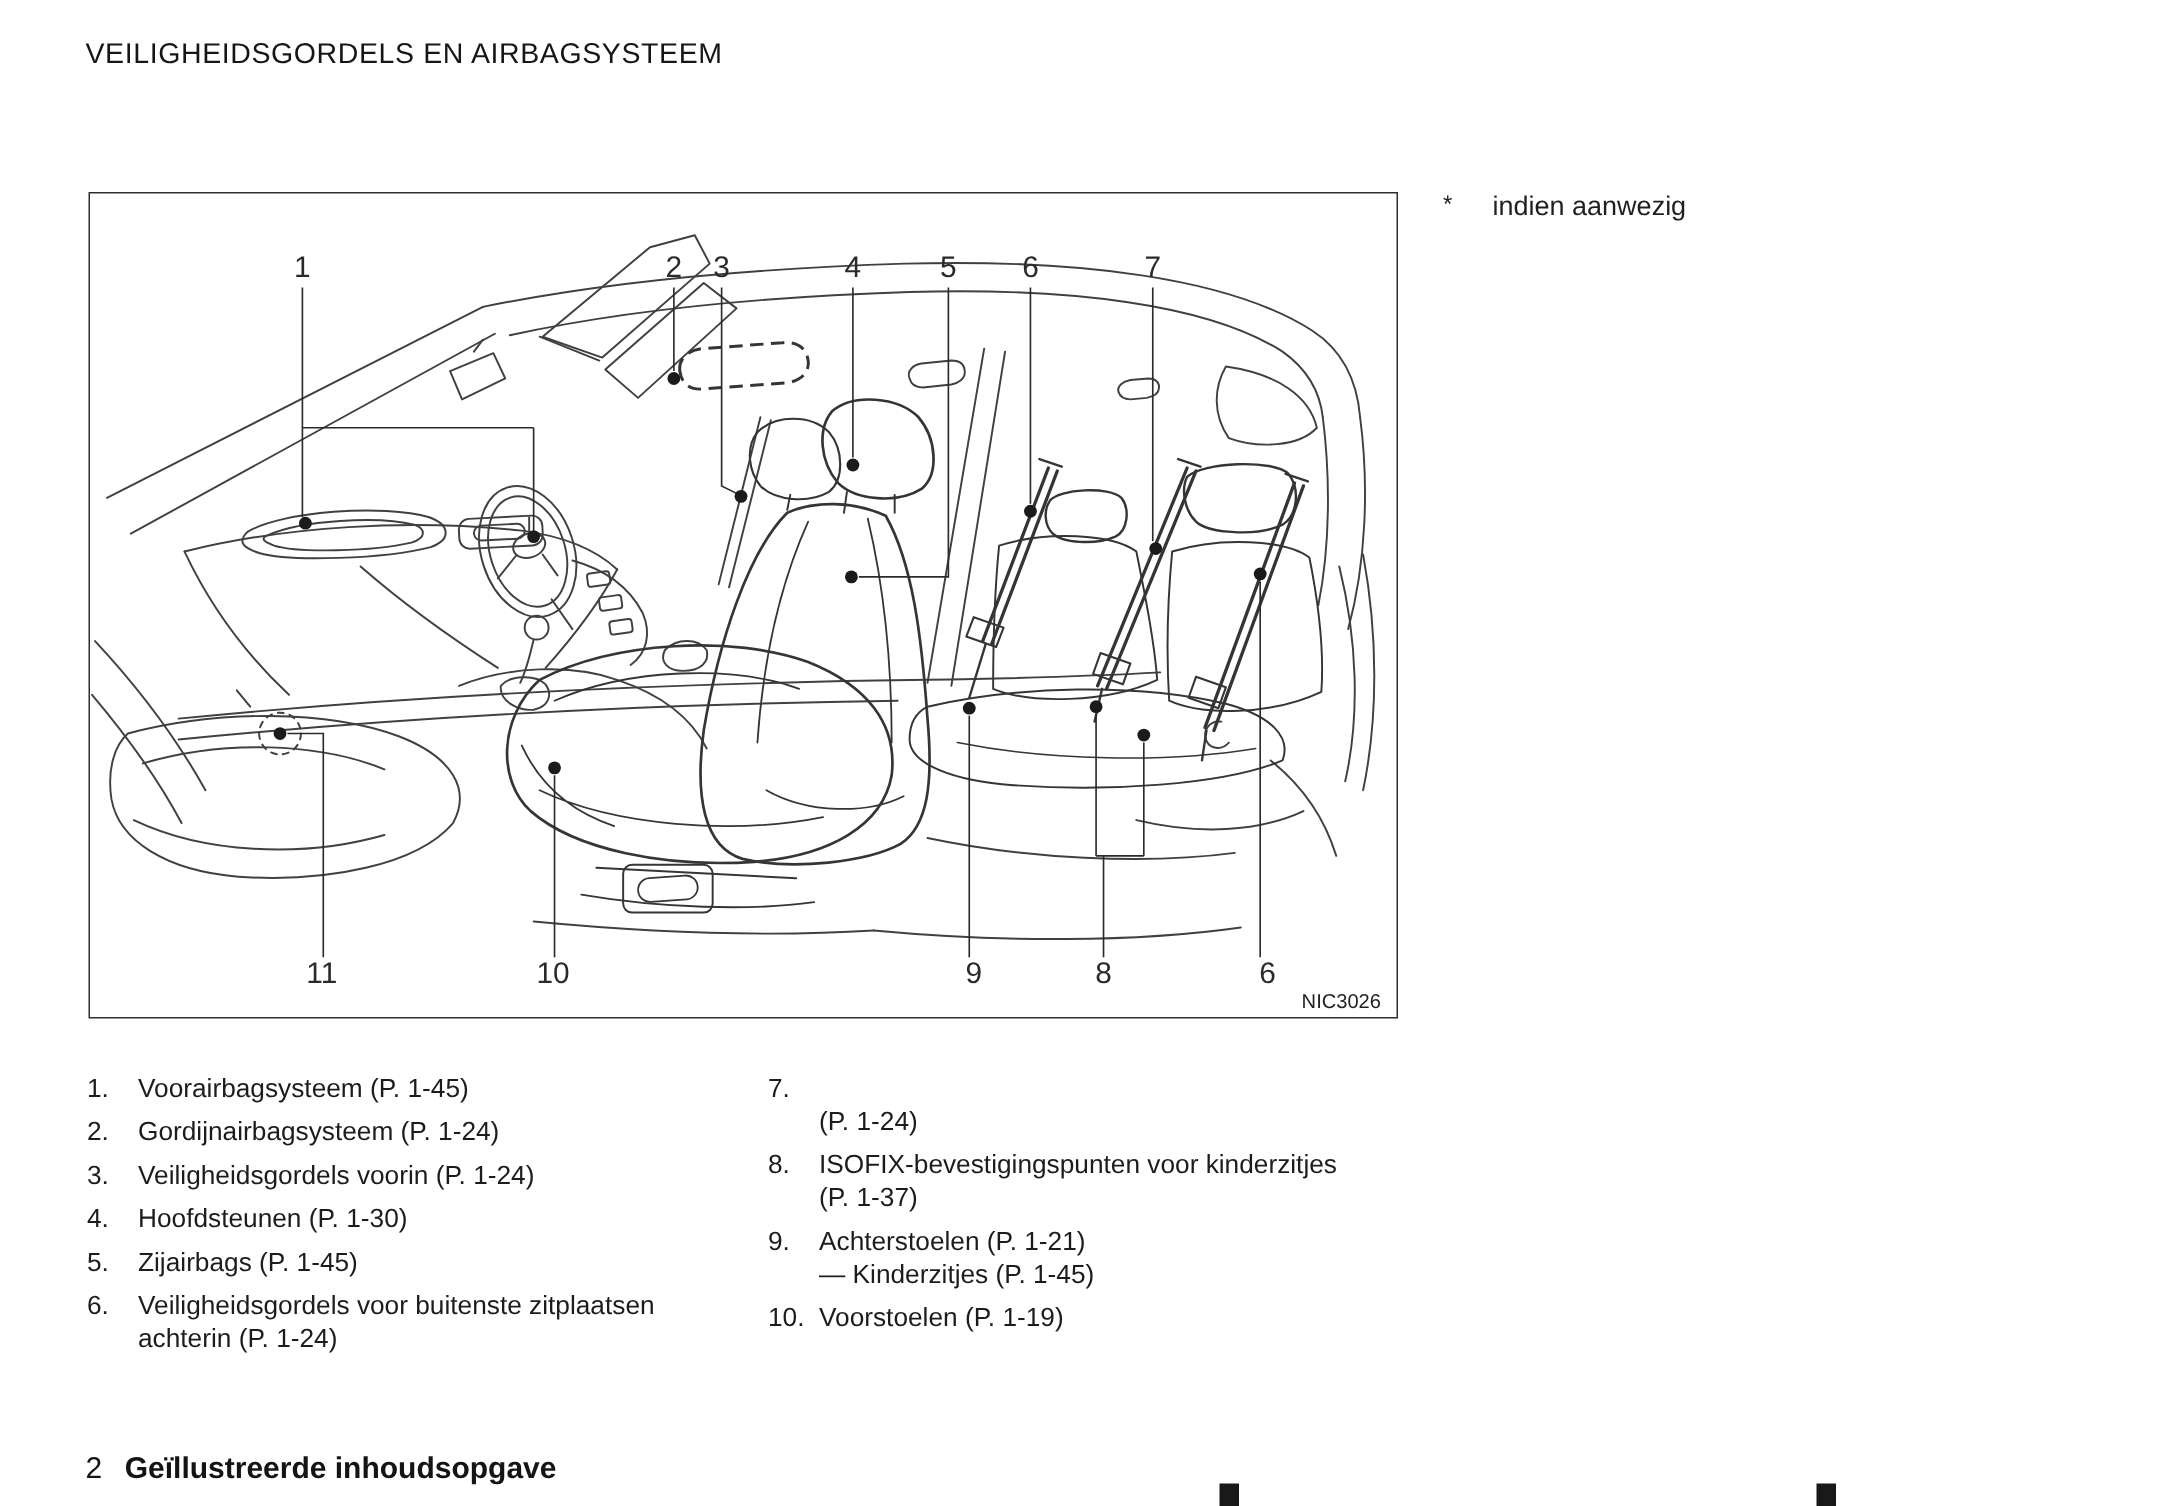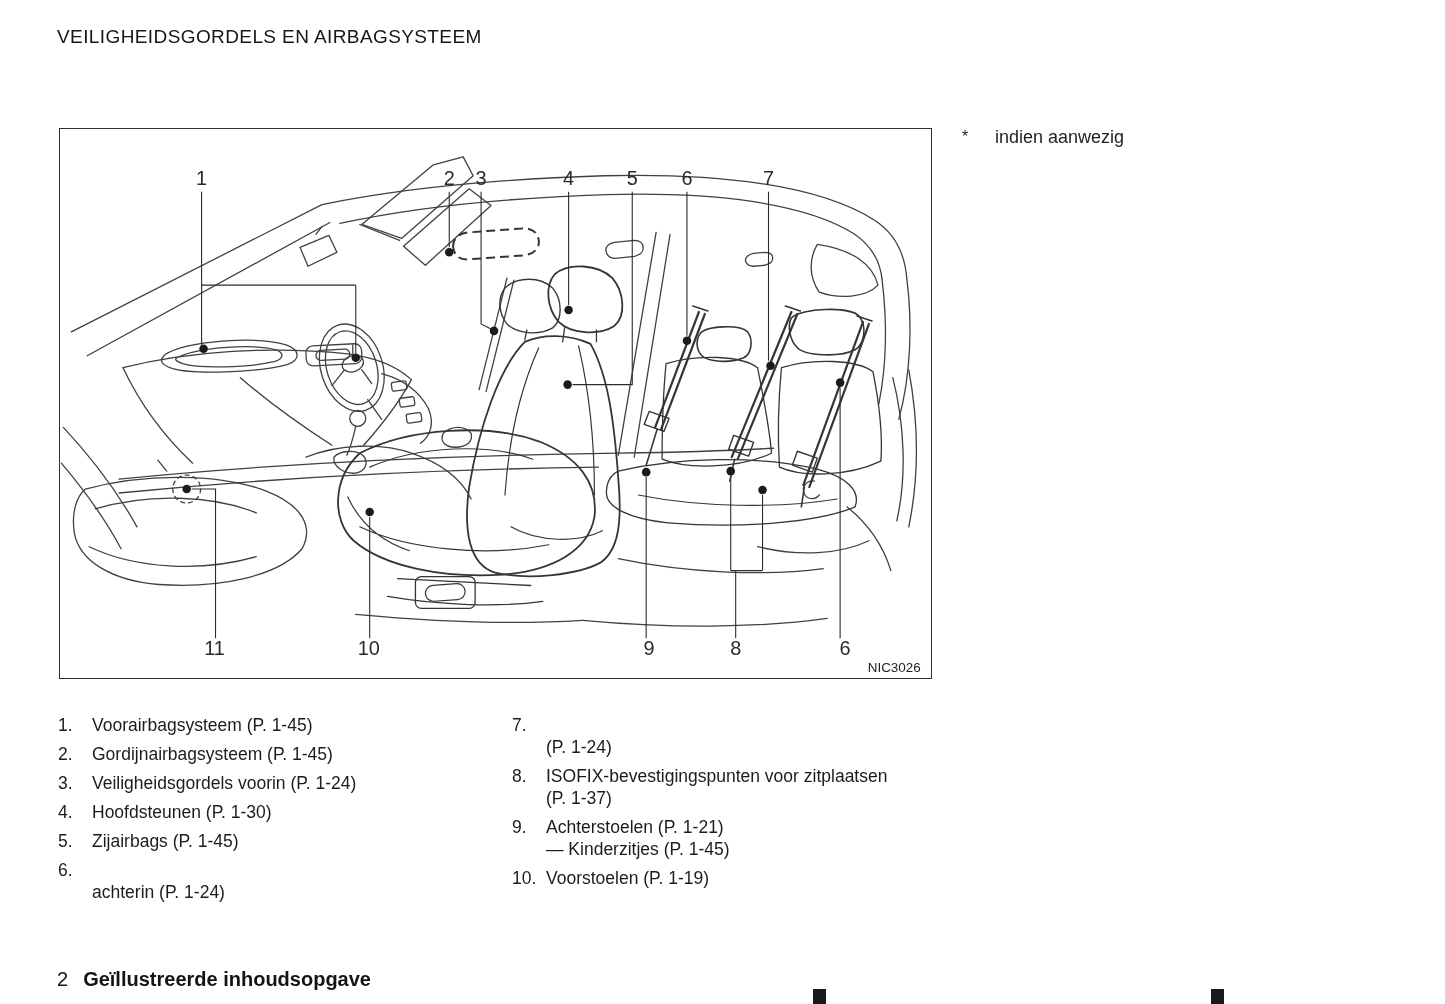--- a/index.html
+++ b/index.html
@@ -213,48 +213,48 @@
   </svg>
 </div>
 
 <div class="abs legend colL">
   <div class="li">
     <span class="num">1.</span>
     <span class="txt"><span>Voorairbagsysteem (P. 1-45)</span></span>
   </div>
   <div class="li">
     <span class="num">2.</span>
-    <span class="txt"><span>Gordijnairbagsysteem (P. 1-45)</span></span>
+    <span class="txt"><span>Gordijnairbagsysteem (P. 1-24)</span></span>
   </div>
   <div class="li">
     <span class="num">3.</span>
     <span class="txt"><span>Veiligheidsgordels voorin (P. 1-24)</span></span>
   </div>
   <div class="li">
     <span class="num">4.</span>
     <span class="txt"><span>Hoofdsteunen (P. 1-30)</span></span>
   </div>
   <div class="li">
     <span class="num">5.</span>
     <span class="txt"><span>Zijairbags (P. 1-45)</span></span>
   </div>
   <div class="li">
     <span class="num">6.</span>
-    <span class="txt"><br><span>achterin (P. 1-24)</span></span>
+    <span class="txt"><span>Veiligheidsgordels voor buitenste zitplaatsen</span><br><span>achterin (P. 1-24)</span></span>
   </div>
 </div>
 
 <div class="abs legend colR">
   <div class="li">
     <span class="num">7.</span>
     <span class="txt"><br><span>(P. 1-24)</span></span>
   </div>
   <div class="li">
     <span class="num">8.</span>
-    <span class="txt"><span>ISOFIX-bevestigingspunten voor zitplaatsen</span><br><span>(P. 1-37)</span></span>
+    <span class="txt"><span>ISOFIX-bevestigingspunten voor kinderzitjes</span><br><span>(P. 1-37)</span></span>
   </div>
   <div class="li">
     <span class="num">9.</span>
     <span class="txt"><span>Achterstoelen (P. 1-21)</span><br><span>— Kinderzitjes (P. 1-45)</span></span>
   </div>
   <div class="li">
     <span class="num">10.</span>
     <span class="txt"><span>Voorstoelen (P. 1-19)</span></span>
   </div>
 </div>

